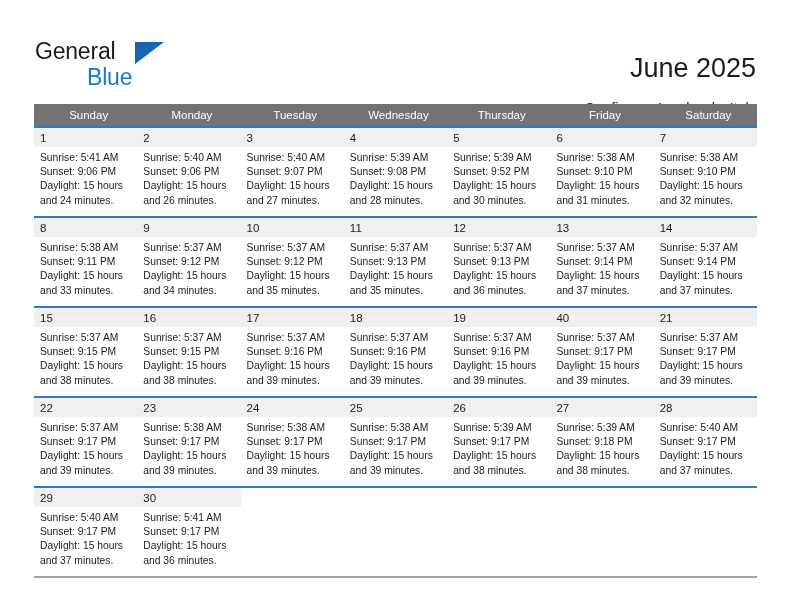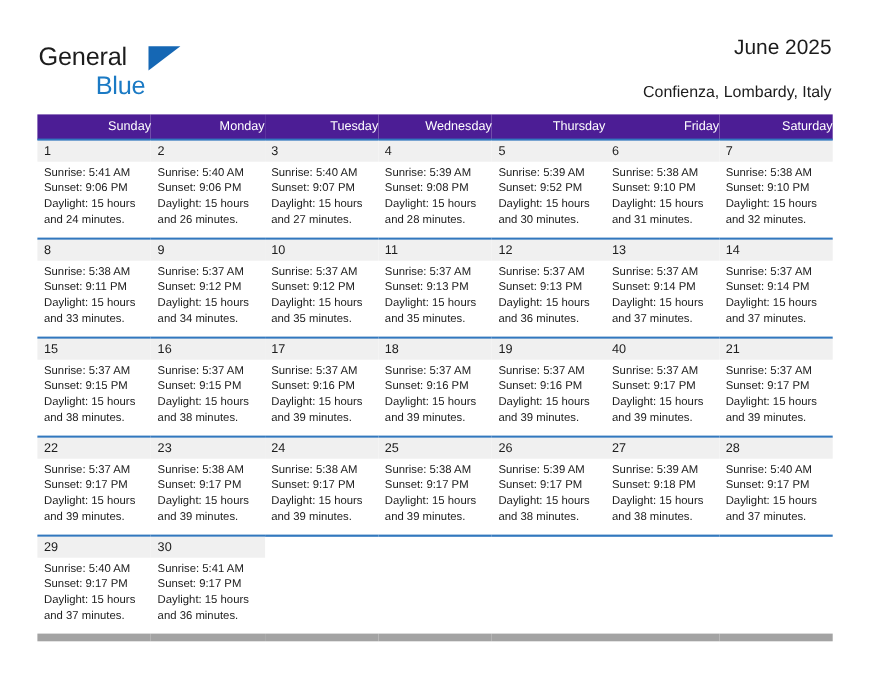--- a/index.html
+++ b/index.html
@@ -65,64 +65,65 @@
     letter-spacing: -0.2px;
   }
 
   .title-block {
     position: absolute;
     right: 36px;
     top: 28px;
     text-align: right;
   }
   .cal-title {
-    font-size: 19px;
+    font-size: 27px;
     color: #1c1c1c;
     line-height: 32px;
     white-space: nowrap;
+    margin-top: 24px;
   }
   .cal-subtitle {
     font-size: 14.5px;
     color: #1c1c1c;
     line-height: 20px;
     margin-top: 14px;
     white-space: nowrap;
   }
 
   
   .calendar {
     position: absolute;
     left: 34px;
     top: 104px;
     width: 723px;
     border-collapse: collapse;
     table-layout: fixed;
   }
   .calendar th {
-    background: #4c1d95;
+    background: #737373;
     color: #ffffff;
     font-size: 11.5px;
     font-weight: normal;
-    text-align: right;
+    text-align: center;
     padding: 5px 0 5px 6px;
     height: 11px;
     border: none;
   }
   .calendar td {
     vertical-align: top;
     padding: 0;
     border: none;
     border-top: 2px solid #3278be;
     width: 103.28px;
   }
   .calendar tr.week td {
     height: 88px;
   }
   .calendar tr.week-last td {
-    border-bottom: 7px solid #a3a3a3;
+    border-bottom: 2px solid #a3a3a3;
   }
 
   .cell-inner {
     position: relative;
     height: 100%;
   }
   .daynum-band {
     background: #f0f0f0;
     height: 19px;
   }

